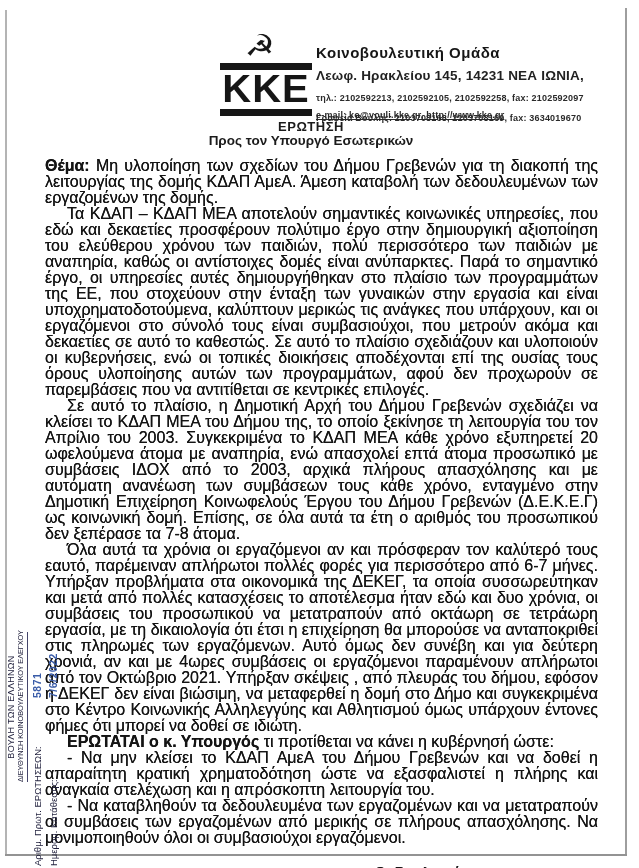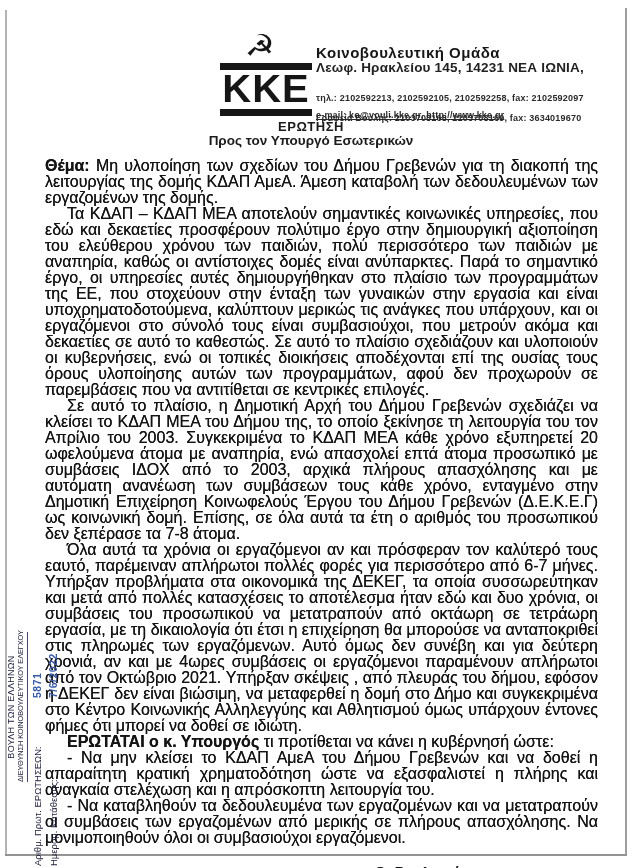--- a/index.html
+++ b/index.html
@@ -30,21 +30,21 @@
   .logo-bar{height:7px;background:#161616;}
   .logo-kke{
     font-weight:700;font-size:40px;line-height:0.98;
     letter-spacing:1px;color:#161616;text-align:center;
     transform:scaleY(0.95);
   }
 
   
   .hdr{position:absolute;left:316px;white-space:nowrap;}
   .hdr-org{top:44px;font-size:15px;font-weight:700;letter-spacing:0.5px;color:#161616;}
-  .hdr-addr{top:60px;font-size:13.5px;font-weight:700;letter-spacing:0.2px;color:#222;}
+  .hdr-addr{top:68px;font-size:13.5px;font-weight:700;letter-spacing:0.2px;color:#222;}
   .hdr-small{font-size:9px;letter-spacing:0.2px;color:#2a2a2a;font-weight:700;}
   .hdr-tel{top:93px;}
   .hdr-mail{top:110px;text-decoration:underline;}
   .hdr-voulh{top:113px;}
 
   .doc-type{position:absolute;top:119px;left:0;width:622px;text-align:center;
     font-size:13px;font-weight:700;letter-spacing:0.5px;}
   .recipient{position:absolute;top:133px;left:0;width:622px;text-align:center;
     font-size:13.5px;font-weight:700;}
 

